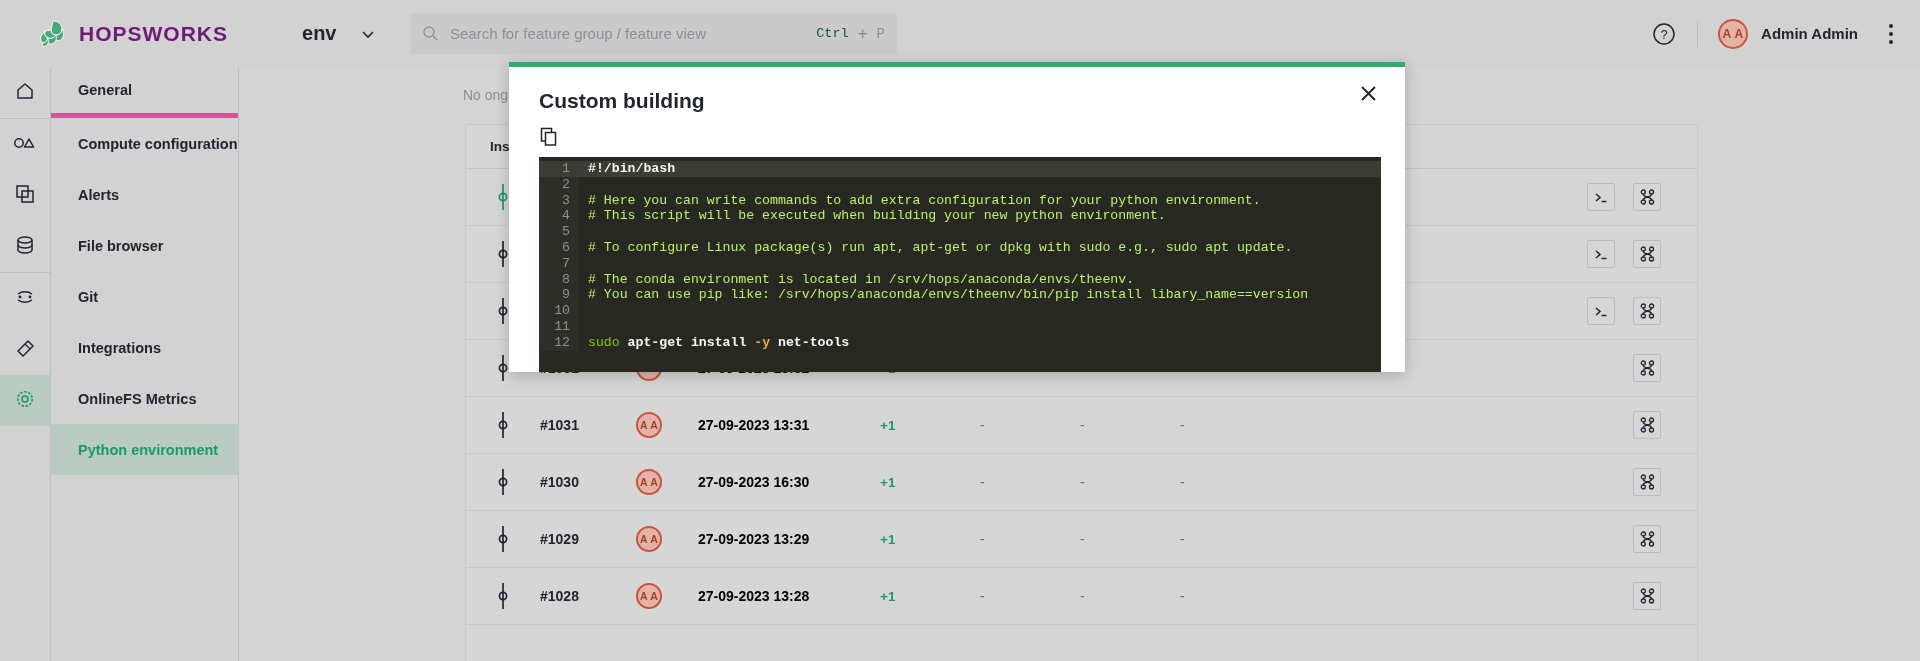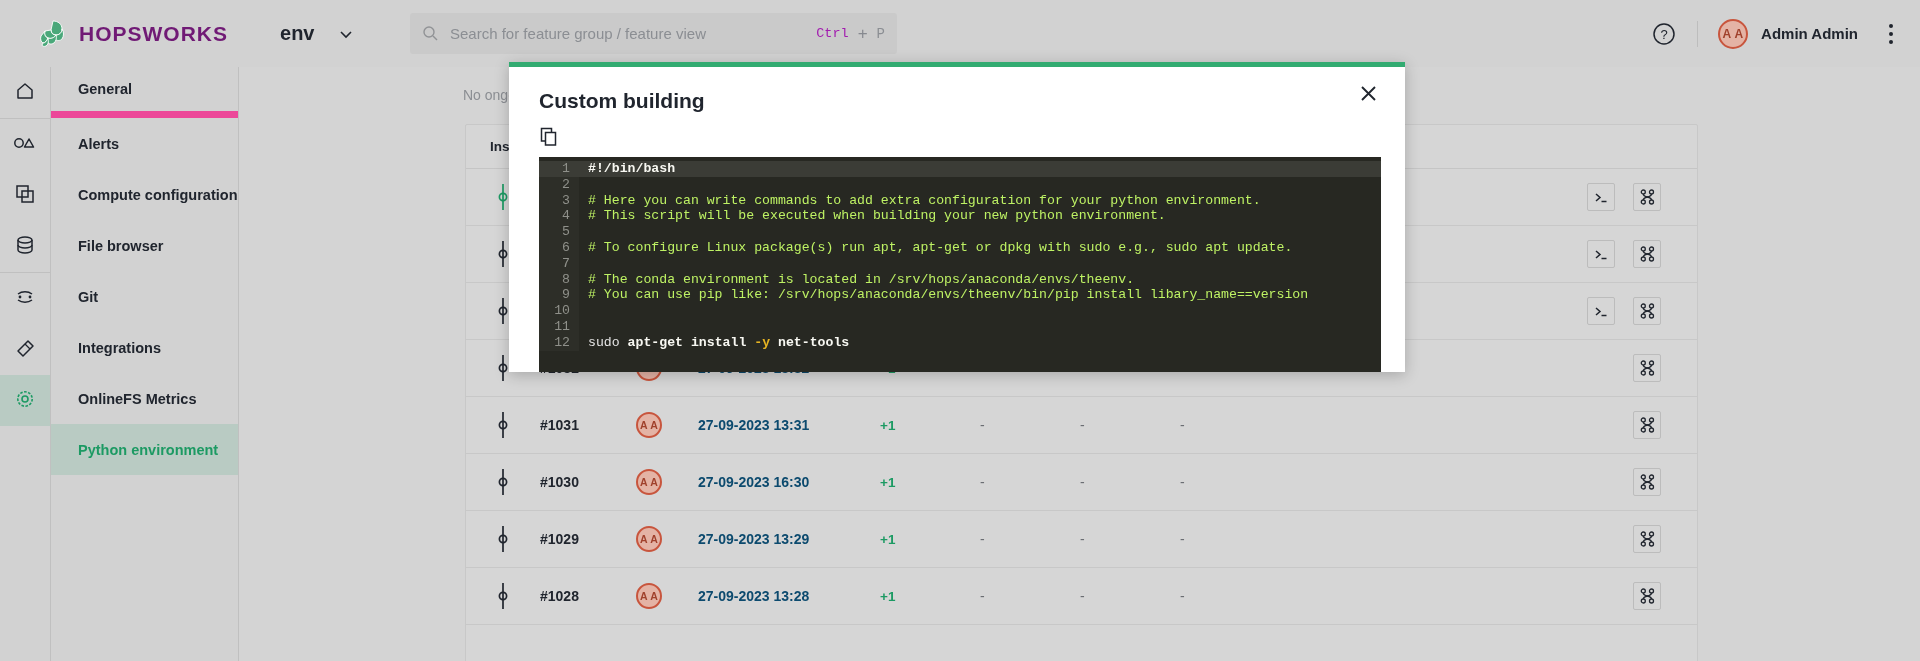--- a/index.html
+++ b/index.html
@@ -18,35 +18,35 @@
     display: flex; align-items: center;
     z-index: 5;
   }
   .logo-wrap { display: flex; align-items: center; margin-left: 38px; }
   .logo-mark { width: 30px; height: 30px; position: relative; }
   .brand-text {
     font-size: 21px; font-weight: bold; letter-spacing: 1.0px;
     color: #701a75; margin-left: 11px;
   }
   .env-wrap {
-    display: flex; align-items: center; margin-left: 52px; gap: 24px; cursor: pointer;
+    display: flex; align-items: center; margin-left: 74px; gap: 24px; cursor: pointer;
   }
   .env-label { font-size: 20px; font-weight: bold; color: #20252e; }
   .chev { width: 16px; height: 16px; }
 
   .searchbox {
     position: absolute; left: 410px; top: 13px;
     width: 487px; height: 41px;
     background: #cacaca; border-radius: 3px;
     display: flex; align-items: center; padding: 0 12px;
     cursor: text;
   }
   .search-icon { width: 17px; height: 17px; opacity: .6; flex: none; }
   .search-ph { font-size: 15px; color: #8b8e93; margin-left: 11px; flex: 1; }
-  .kbd-ctrl { font-family: "Liberation Mono", monospace; font-size: 13.5px; color: #a21caf; }
+  .kbd-ctrl { font-family: "Liberation Mono", monospace; font-size: 13.5px; color: #14532d; }
   .kbd-plus { font-size: 17px; color: #86898f; margin: 0 9px; }
   .kbd-p { font-family: "Liberation Mono", monospace; font-size: 14px; color: #8b8e93; }
 
   .top-right { position: absolute; right: 18px; top: 0; height: 67px; display: flex; align-items: center; gap: 0; }
   .help-btn { width: 26px; height: 26px; cursor: pointer; }
   .tb-divider { width: 1px; height: 26px; background: #bdbdbd; margin: 0 20px; }
   .avatar {
     width: 30px; height: 30px; border-radius: 50%;
     background: #e4b3a5; border: 2px solid #c8553d;
     display: flex; align-items: center; justify-content: center;
@@ -71,21 +71,21 @@
 
   
   .sidebar {
     position: absolute; left: 51px; top: 67px; width: 188px; height: 594px;
     background: #d2d2d2; border-right: 1px solid #c0c0c0;
   }
   .side-item {
     height: 51px; display: flex; align-items: center; padding-left: 27px;
     font-size: 14.5px; font-weight: bold; color: #20252e; cursor: pointer;
   }
-  .side-item.first { border-bottom: 7px solid #ec4899; }
+  .side-item.first { border-bottom: 5px solid #ec4899; }
   .side-item.active { background: #b9cbc3; color: #1c9a63; }
 
   
   .main {
     position: absolute; left: 239px; top: 67px; right: 0; bottom: 0;
     background: #d4d4d4; overflow: hidden;
   }
   .no-ongoing {
     position: absolute; left: 224px; top: 20px;
     font-size: 14px; color: #8b8e93;
@@ -100,21 +100,21 @@
   }
   .tab { font-size: 13.5px; font-weight: bold; color: #20252e; cursor: pointer; }
 
   .row {
     height: 57px; display: flex; align-items: center;
     border-bottom: 1px solid #c8c8c8;
   }
   .c-branch { width: 74px; display: flex; justify-content: center; }
   .c-id { width: 96px; font-size: 14px; font-weight: bold; color: #20252e; }
   .c-user { width: 62px; }
-  .c-date { width: 182px; font-size: 14px; font-weight: bold; color: #0c4a6e; }
+  .c-date { width: 182px; font-size: 14px; font-weight: bold; color: #000000; }
   .c-plus { width: 100px; font-size: 13.5px; font-weight: bold; color: #1c9a63; }
   .c-dash { width: 100px; font-size: 14px; color: #6b6e73; }
   .c-actions { margin-left: auto; display: flex; align-items: center; gap: 18px; padding-right: 36px; }
   .act-btn {
     width: 28px; height: 28px; border: 1px solid #bcbcbc; border-radius: 2px;
     display: flex; align-items: center; justify-content: center; cursor: pointer;
     background: transparent;
   }
   .avatar-sm {
     width: 26px; height: 26px; border-radius: 50%;
@@ -148,21 +148,21 @@
   .cline { display: flex; white-space: pre; }
   .cline.hl { background: #3b3c36; }
   .cln {
     width: 40px; min-width: 40px; text-align: right; padding-right: 9px;
     color: #8f908a; background: #2d2e28; user-select: none;
   }
   .cline.hl .cln { background: #3b3c36; }
   .ctxt { padding-left: 9px; color: #a6e22e; }
   .c-comment { color: #bef264; margin-top: 24px; }
   .c-plain { color: #f8f8f2; }
-  .c-kw { color: #e5e5e5; }
+  .c-kw { color: #84cc16; }
   .c-flag { color: #e6b422; }
   .c-bold { font-weight: bold; }
 </style>
 </head>
 <body>
 
 <div class="topbar">
   <div class="logo-wrap">
     <span class="logo-mark">
       <svg width="30" height="30" viewBox="0 0 30 30">
@@ -280,24 +280,24 @@
         </svg>
     </span>
   </div>
 </div>
 
 <div class="sidebar">
   <div class="side-item first">
       <span>General</span>
     </div>
   <div class="side-item">
+      <span>Compute configuration</span>
+    </div>
+  <div class="side-item">
       <span>Alerts</span>
-    </div>
-  <div class="side-item">
-      <span>Compute configuration</span>
     </div>
   <div class="side-item">
       <span>File browser</span>
     </div>
   <div class="side-item">
       <span>Git</span>
     </div>
   <div class="side-item">
       <span>Integrations</span>
     </div>

